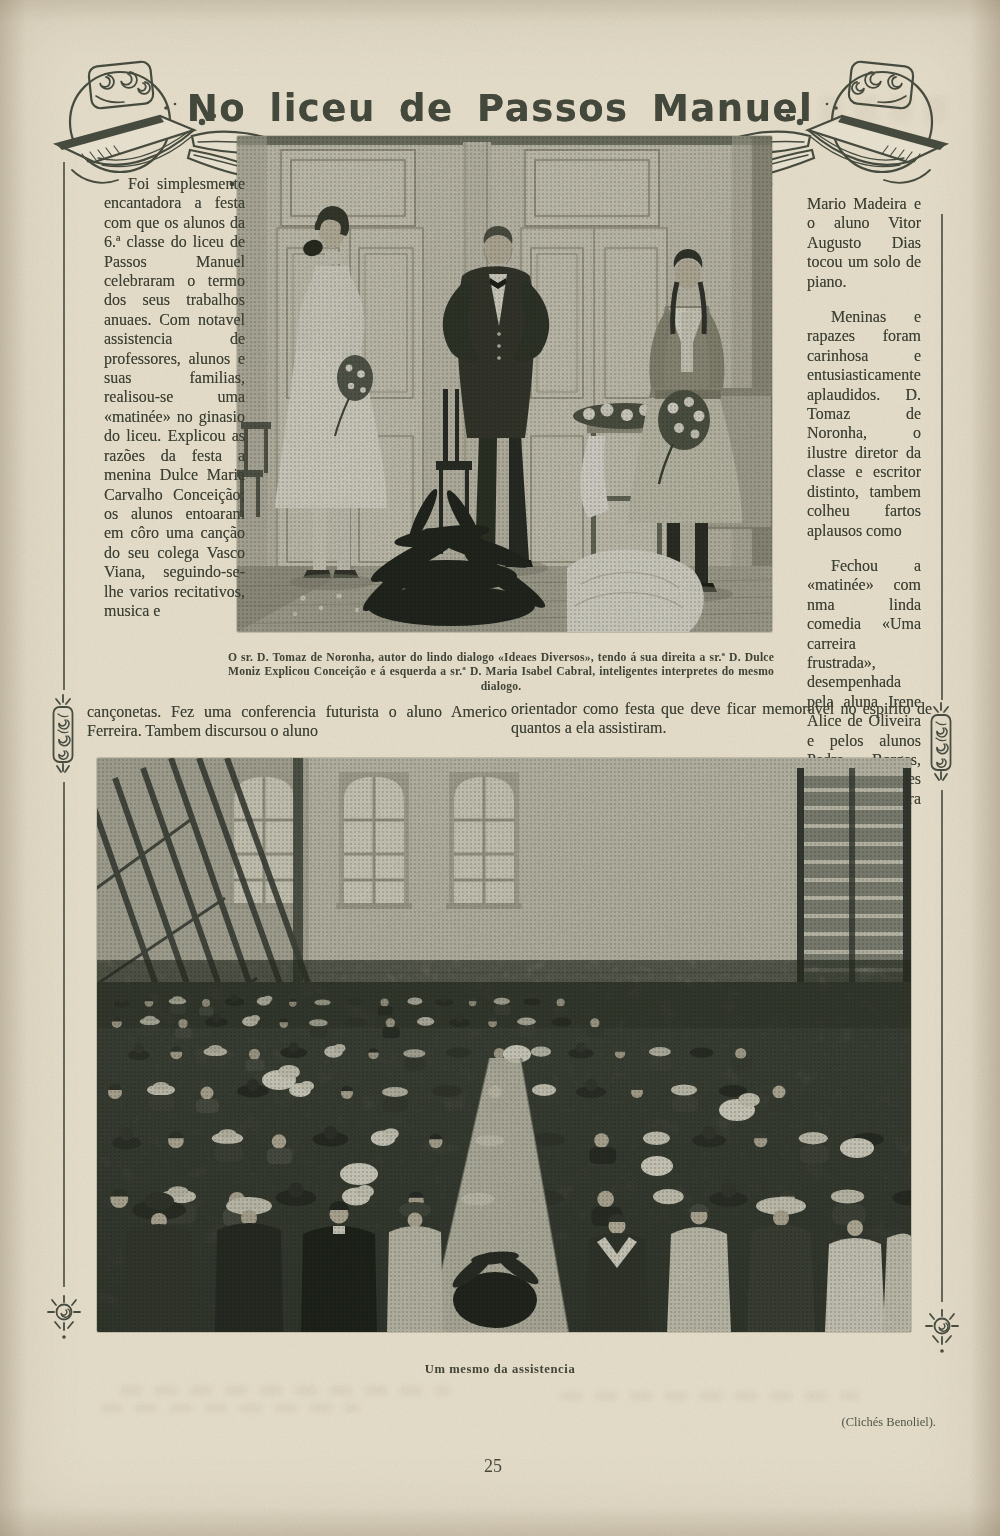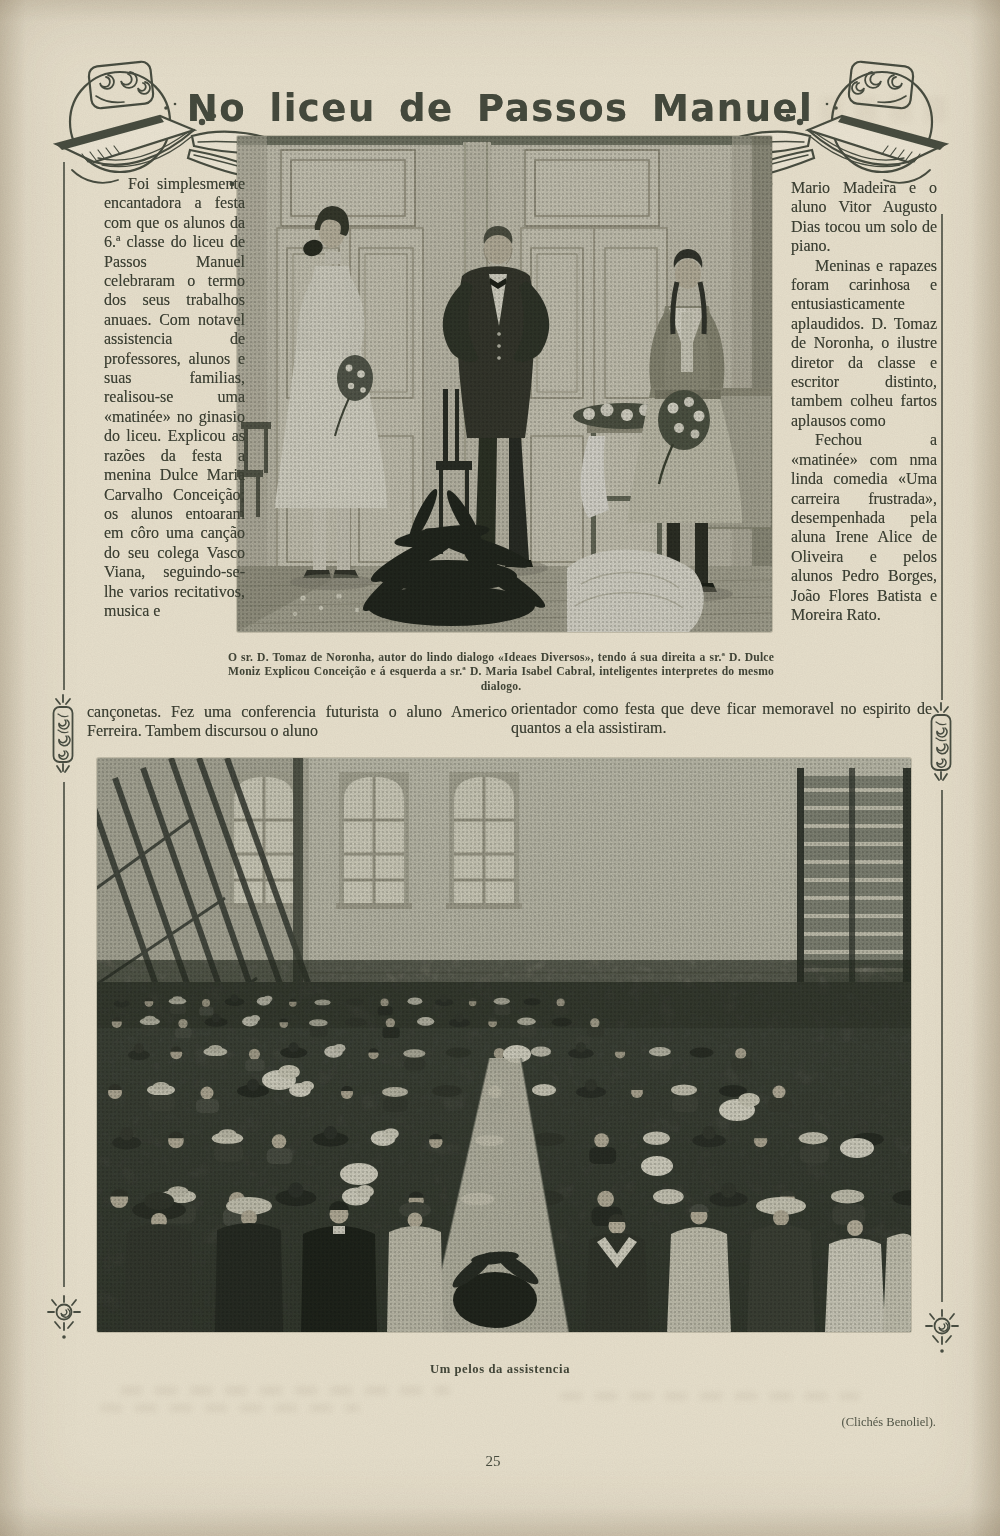--- a/index.html
+++ b/index.html
@@ -25,40 +25,40 @@
   }
   
   .bodytext{
     font-size:16px; line-height:19.4px; text-align:justify;
     text-shadow:0 0 .4px rgba(63,67,54,.55);
     hyphens:auto; -webkit-hyphens:auto;
   }
   .col-left {left:87px;  top:174px; width:141px;margin-left:17px;}
   .col-right{left:791px; top:178px; width:146px;}
   .col-left p{margin:0; text-indent:24px;}
-  .col-right p{margin:0;}
+  .col-right p{margin:16px;}
   .col-right p + p{text-indent:24px;}
   .bottom-left {left:87px;  top:702px; width:420px;}
   .bottom-right{left:511px; top:699px; width:421px;}
   
   .caption1{
     left:228px; top:639px; width:546px;
     font-size:11.6px; line-height:14.6px; font-weight:bold;
     text-align:justify; text-align-last:center;
     letter-spacing:.2px; color:#434739;
   }
   .caption2{
     left:0; top:1349px; width:1000px; text-align:center;
     font-size:12.6px; font-weight:bold; letter-spacing:.6px; color:#45493b;
   }
   .credit{
     right:64px; top:1402px; font-size:12.5px; color:#55594a;
   }
   .pagenum{
-    left:0; top:1438px; width:986px; text-align:center; font-size:15px; color:#4a4e40;
+    left:0; top:1438px; width:986px; text-align:center; font-size:18px; color:#4a4e40;
   }
   
   .photo{
     box-shadow: inset 0 0 16px rgba(40,42,30,.38), 0 0 0 1px rgba(90,90,70,.25);
     border-radius:2px; overflow:hidden;
   }
   .photo svg{display:block;}
   .photo::after{
     content:""; position:absolute; inset:0; pointer-events:none;
     background-image:radial-gradient(rgba(40,44,32,.16) 1px, transparent 1.3px);
@@ -544,21 +544,21 @@
           <circle cx="684" cy="460" r="8" fill="#c0b9a3"></circle>
         <path d="M654,474 q30,-14 60,0 L718,574 L650,574 Z" fill="#43483c"></path>
         <circle cx="758" cy="470" r="8" fill="#c9c2ac"></circle>
         <path d="M732,486 q26,-12 52,0 L788,574 L728,574 Z" fill="#e0decd"></path>
         <path d="M790,480 q18,-8 24,-2 L814,574 L786,574 Z" fill="#d8d6c3"></path>
       </g>
       <rect width="814" height="574" filter="url(#fineNoise)" opacity=".15"></rect>
     </svg>
   </div>
 
-  <p class="abs caption2">Um pelos da assistencia</p>
+  <p class="abs caption2">Um mesmo da assistencia</p>
 
   <div class="abs smudge" style="left:120px;top:1386px;width:330px;height:9px"></div>
   <div class="abs smudge" style="left:560px;top:1392px;width:300px;height:8px"></div>
   <div class="abs smudge" style="left:100px;top:1404px;width:260px;height:8px"></div>
   <div class="abs smudge" style="left:820px;top:96px;width:140px;height:26px;opacity:.09"></div>
 
   <p class="abs credit">(Clichés Benoliel).</p>
   <p class="abs pagenum">25</p>
 
   <svg class="abs grain" width="1000" height="1536">

